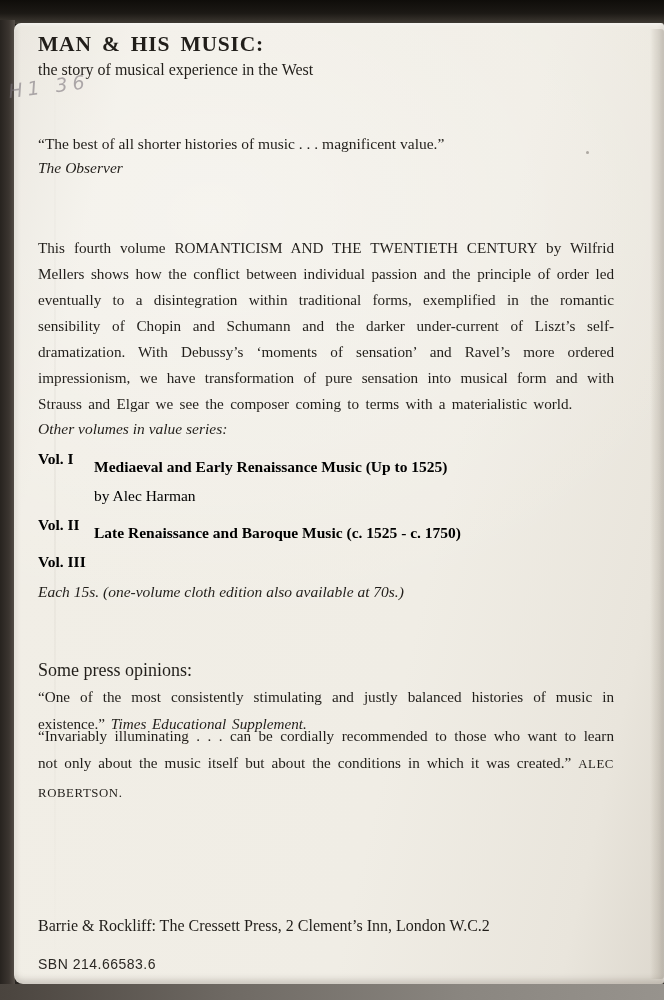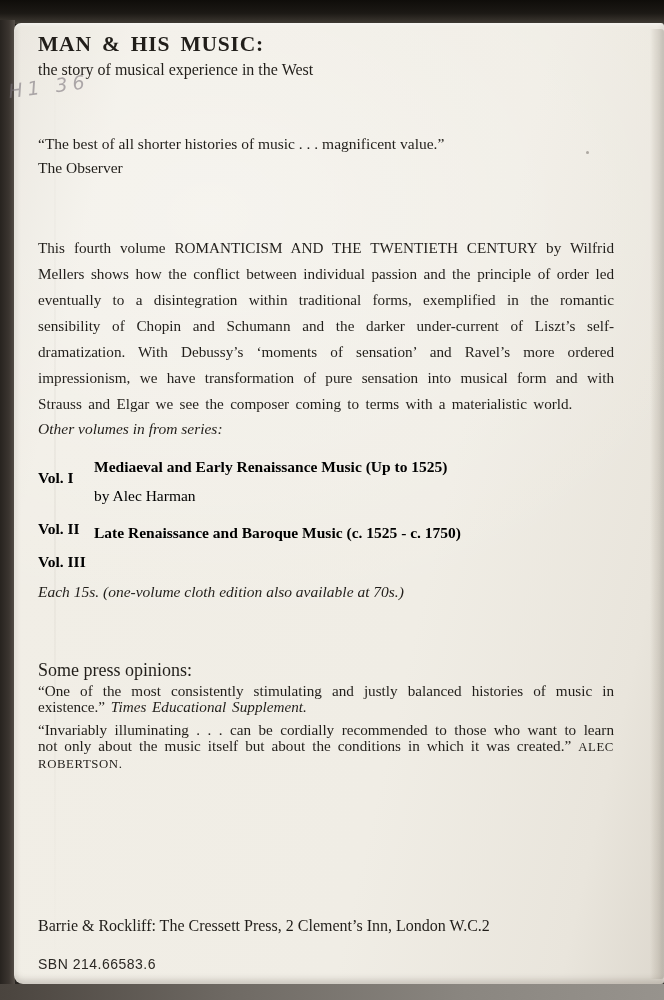--- a/index.html
+++ b/index.html
@@ -61,51 +61,51 @@
     letter-spacing: 5px;
     color: rgba(125,118,125,0.6);
     transform: rotate(-7deg);
   }
   .top-quote {
     left: 24px; top: 112px; width: 560px;
     font-size: 15.5px;
   }
   .top-quote-attr {
     left: 24px; top: 136px;
-    font-size: 15.5px; 
+    font-size: 15.5px; font-style: italic;
   }
   .description {
     left: 24px; top: 212px; width: 576px;
     font-size: 15.2px; line-height: 26px;
     text-align: justify;
     word-spacing: 2.5px;
   }
   .series-heading {
     left: 24px; top: 397px;
     font-size: 15.5px; font-style: italic;
   }
   .volumes { position: absolute; left: 24px; top: 427px; width: 580px; }
-  .vol-row { display: flex; margin-bottom: 11px; align-items: center; }
+  .vol-row { display: flex; margin-bottom: 11px; }
   .vol-label {
     flex: 0 0 56px;
     font-size: 15.5px; font-weight: bold;
   }
   .vol-title { font-size: 15.5px; font-weight: bold; margin-top: 8px; }
   .vol-byline { font-size: 15.5px; font-weight: normal; margin-top: 11px; }
   .price-note {
     left: 24px; top: 560px;
     font-size: 15.5px; font-style: italic;
   }
   .press-heading {
     left: 24px; top: 637px;
     font-size: 18px;
   }
   .opinion {
     left: 24px; width: 576px;
-    font-size: 15.2px; line-height: 16px;
+    font-size: 15.2px; line-height: 27px;
     text-align: justify;
     word-spacing: 2px;
   }
   .op-1 { top: 660px; }
   .op-2 { top: 699px; }
   .op-3 { top: 749px; }
   .attr-italic { font-style: italic; }
   .attr-caps { font-size: 12.8px; letter-spacing: 0.6px; }
   .publisher {
     left: 24px; top: 894px;
@@ -137,21 +137,21 @@
 
     <div class="txt title">MAN &amp; HIS MUSIC:</div>
     <div class="txt subtitle">the story of musical experience in the West</div>
     <div class="txt pencil">H1 36</div>
 
     <div class="txt top-quote">“The best of all shorter histories of music . . . magnificent value.”</div>
     <div class="txt top-quote-attr">The Observer</div>
 
     <div class="txt description">This fourth volume ROMANTICISM AND THE TWENTIETH CENTURY by Wilfrid Mellers shows how the conflict between individual passion and the principle of order led eventually to a disintegration within traditional forms, exemplified in the romantic sensibility of Chopin and Schumann and the darker under-current of Liszt’s self-dramatization. With Debussy’s ‘moments of sensation’ and Ravel’s more ordered impressionism, we have transformation of pure sensation into musical form and with Strauss and Elgar we see the composer coming to terms with a materialistic world.</div>
 
-    <div class="txt series-heading">Other volumes in from series:</div>
+    <div class="txt series-heading">Other volumes in value series:</div>
 
     <div class="volumes">
       <div class="vol-row">
         <div class="vol-label">Vol. I</div>
         <div>
           <div class="vol-title">Mediaeval and Early Renaissance Music (Up to 1525)</div>
           <div class="vol-byline">by Alec Harman</div>
         </div>
       </div>
       <div class="vol-row">

